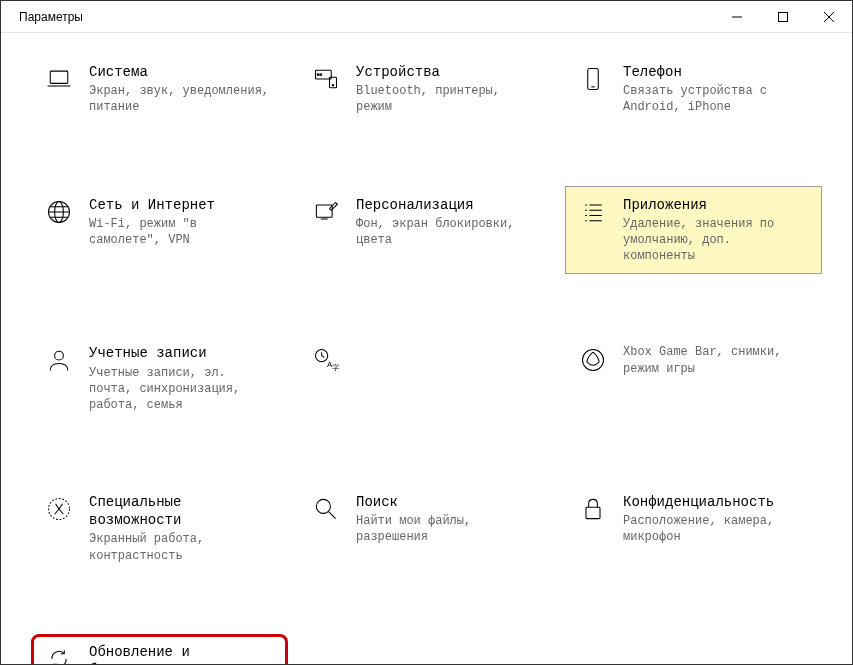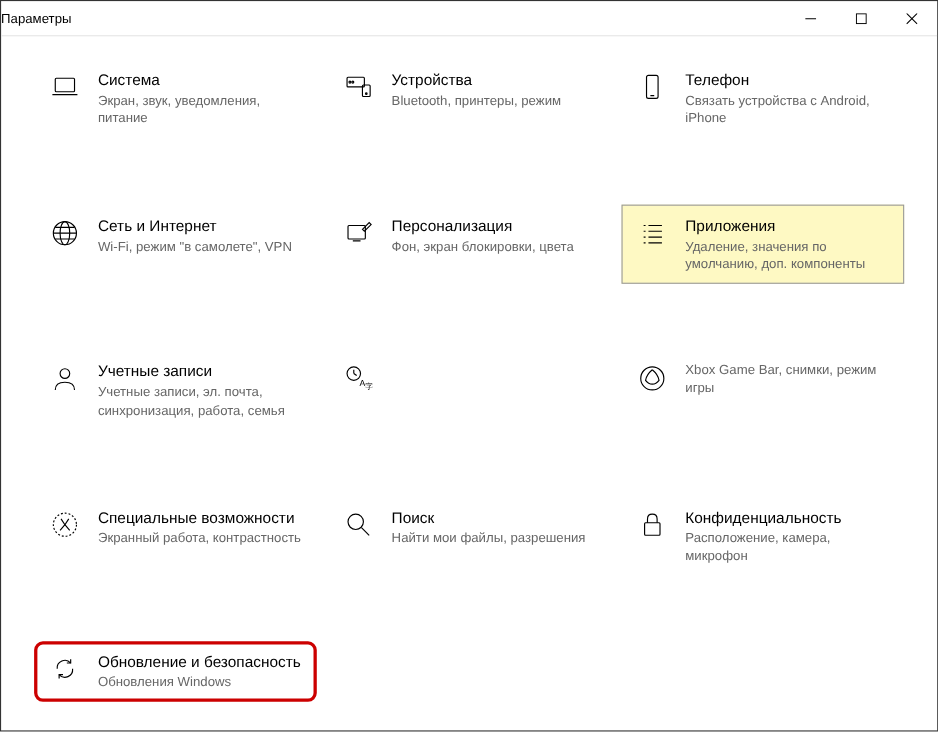--- a/index.html
+++ b/index.html
@@ -9,21 +9,21 @@
       width: 853px;
       height: 665px;
       overflow: hidden;
       border: 1px solid #333;
     }
     .titlebar {
       height: 32px;
       display: flex;
       align-items: center;
       justify-content: space-between;
-      padding-left: 0;
+      padding-left: 18px;
       border-bottom: 1px solid #e5e5e5;
     }
     .titlebar-title {
       font-size: 12px;
       color: #000;
     }
     .titlebar-controls {
       display: flex;
       height: 100%;
     }
@@ -65,21 +65,21 @@
     .tile-icon {
       width: 32px;
       height: 32px;
       flex-shrink: 0;
       display: flex;
       align-items: center;
       justify-content: center;
       color: #000;
     }
     .tile-icon svg { width: 28px; height: 28px; stroke: #000; fill: none; stroke-width: 1.2; }
-    .tile-text { flex: 1; }
+    .tile-text { flex: 1; font-family: Liberation Mono, monospace; }
     .tile-title {
       font-size: 14px;
       color: #000;
       margin-bottom: 2px;
       line-height: 1.3;
     }
     .tile-desc {
       font-size: 12px;
       color: #666;
       line-height: 1.35;

